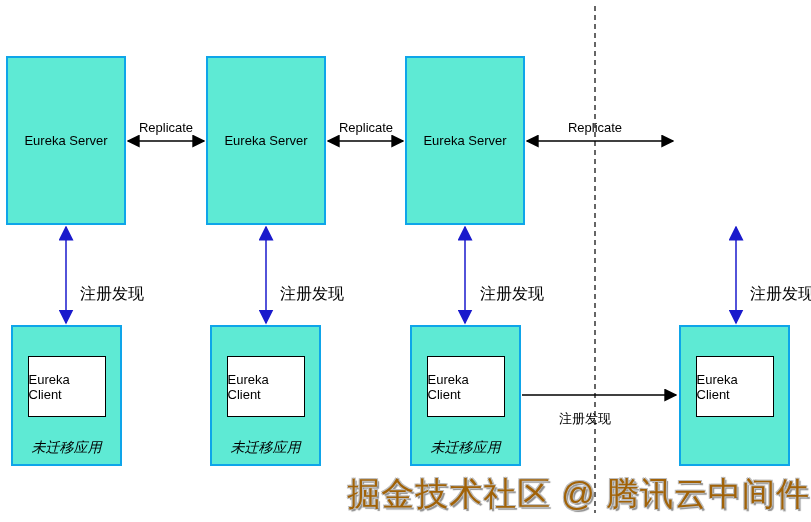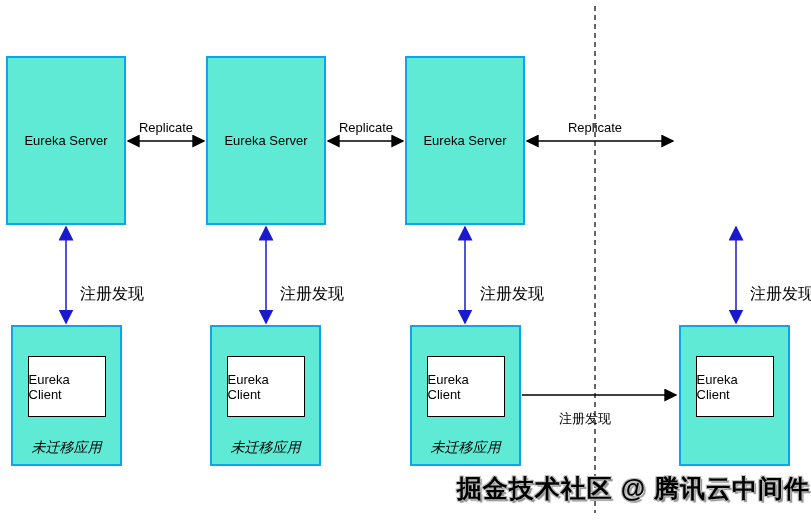--- a/index.html
+++ b/index.html
@@ -20,22 +20,22 @@
   .registry-label{font-size:16px;top:284px;}
   .remote-label{transform:translateX(-50%);top:410px;}
   #arrow-layer{position:absolute;left:0;top:0;pointer-events:none;}
   .ln-black{stroke:var(--arrow-black,#000);stroke-width:1.3;fill:none;}
   .ln-blue{stroke:var(--arrow-blue,#1a1acc);stroke-width:1.5;fill:none;}
   .ln-dash{stroke:var(--arrow-black,#000);stroke-width:1.2;stroke-dasharray:5 4;fill:none;}
   .mk-black{fill:var(--arrow-black,#000);}
   .mk-blue{fill:var(--arrow-blue,#1a1acc);}
   .watermark{
     position:absolute;top:472px;right:1px;white-space:nowrap;
-    font-size:25px;font-weight:bold;letter-spacing:1px;
-    color:#000000;
+    font-size:33px;font-weight:normal;letter-spacing:1px;
+    color:#a16207;
     text-shadow:-1px -1px 0 #bdbdbd, 1px -1px 0 #bdbdbd, -1px 1px 0 #bdbdbd, 2px 2px 1px #8f8f8f;
   }
 </style>
 </head>
 <body>
 
 <div id="canvas">
 
   <div class="box server-box" style="left:6px;">
     <span>Eureka Server</span>

